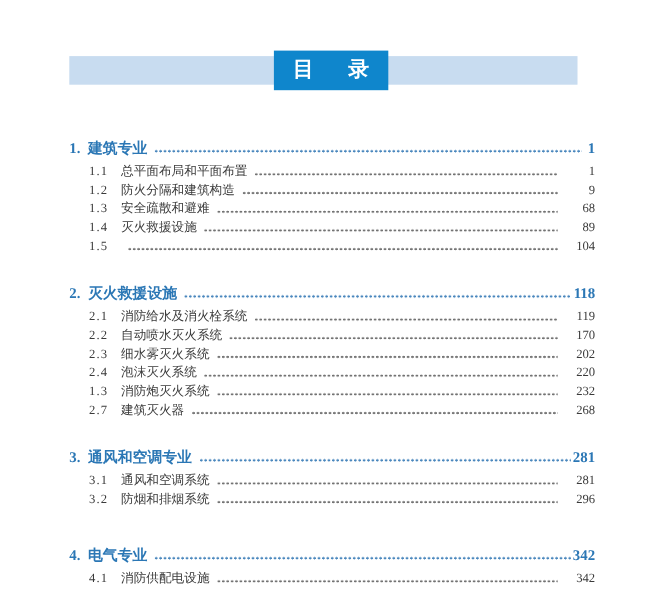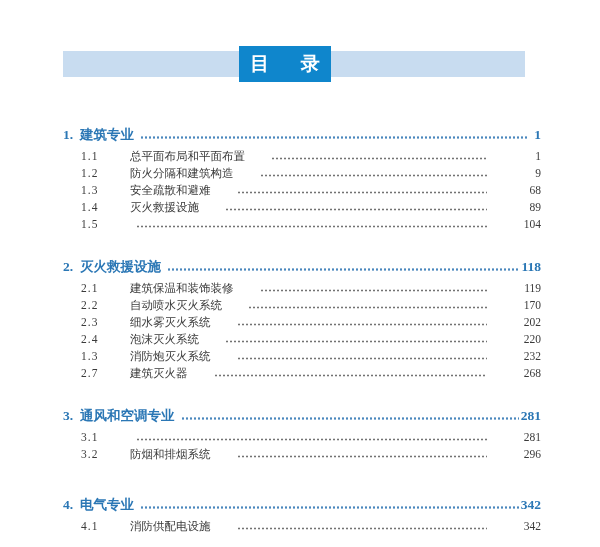--- a/index.html
+++ b/index.html
@@ -11,21 +11,21 @@
     overflow:hidden;
   }
   .page{position:absolute;inset:0;background:#ffffff;}
 
   
   .header-bar{
     position:absolute;left:63px;top:51px;width:462px;height:26px;
     background:#c8dcf0;
   }
   .header-box{
-    position:absolute;left:239px;top:46px;width:92px;height:36px;
+    position:absolute;left:249px;top:46px;width:104px;height:36px;
     background:#0f86cc;
     display:flex;align-items:flex-start;justify-content:center;
   }
   .header-box span{
     color:#ffffff;
     font-family:"Liberation Sans","DejaVu Sans",sans-serif;
     font-weight:bold;font-size:19px;line-height:36px;
     white-space:pre;word-spacing:26px;
   }
 
@@ -46,21 +46,20 @@
     flex:1;height:3px;align-self:flex-end;margin:0 2px 5px 6px;
     background-image:radial-gradient(circle,#4a87bd 1px,rgba(0,0,0,0) 1.3px);
     background-size:4px 3px;background-repeat:repeat-x;background-position:0 0;
   }
   .chapter-row .pg{text-align:right;min-width:10px;}
 
   .item-row{
     height:17px;line-height:17px;
     color:#3a3a3a;font-size:11.5px;
     padding-left:18px;
-    gap:20px;
   }
   .item-row .num{width:29px;letter-spacing:1px;}
   .item-row .leader{
     flex:1;height:3px;align-self:flex-end;margin:0 8px 5px 6px;
     background-image:radial-gradient(circle,#737373 0.9px,rgba(0,0,0,0) 1.2px);
     background-size:4px 3px;background-repeat:repeat-x;background-position:0 0;
   }
   .item-row .pg{text-align:right;min-width:26px;}
 </style>
 </head>
@@ -115,21 +114,21 @@
       </div>
       <div class="section">
         <div class="row chapter-row">
           <span class="num">2.</span>
           <span class="title">灭火救援设施</span>
           <span class="leader"></span>
           <span class="pg">118</span>
         </div>
         <div class="row item-row">
           <span class="num">2.1</span>
-          <span class="title">建筑保温和装饰装修</span>
+          <span class="title">消防给水及消火栓系统</span>
           <span class="leader"></span>
           <span class="pg">119</span>
         </div>
         <div class="row item-row">
           <span class="num">2.2</span>
           <span class="title">自动喷水灭火系统</span>
           <span class="leader"></span>
           <span class="pg">170</span>
         </div>
         <div class="row item-row">
@@ -159,20 +158,21 @@
       </div>
       <div class="section">
         <div class="row chapter-row">
           <span class="num">3.</span>
           <span class="title">通风和空调专业</span>
           <span class="leader"></span>
           <span class="pg">281</span>
         </div>
         <div class="row item-row">
           <span class="num">3.1</span>
+          <span class="title">通风和空调系统</span>
           <span class="leader"></span>
           <span class="pg">281</span>
         </div>
         <div class="row item-row">
           <span class="num">3.2</span>
           <span class="title">防烟和排烟系统</span>
           <span class="leader"></span>
           <span class="pg">296</span>
         </div>
       </div>

